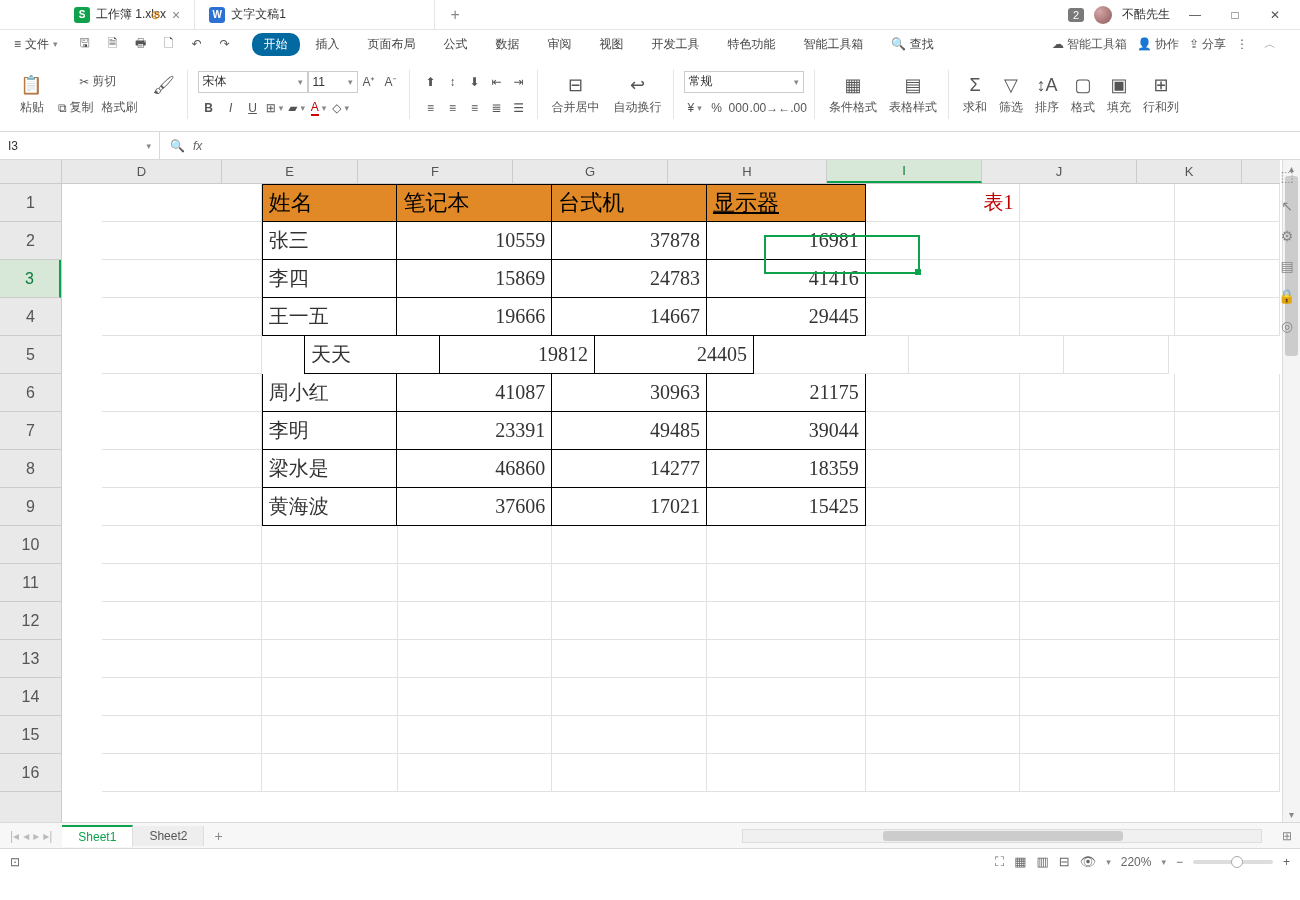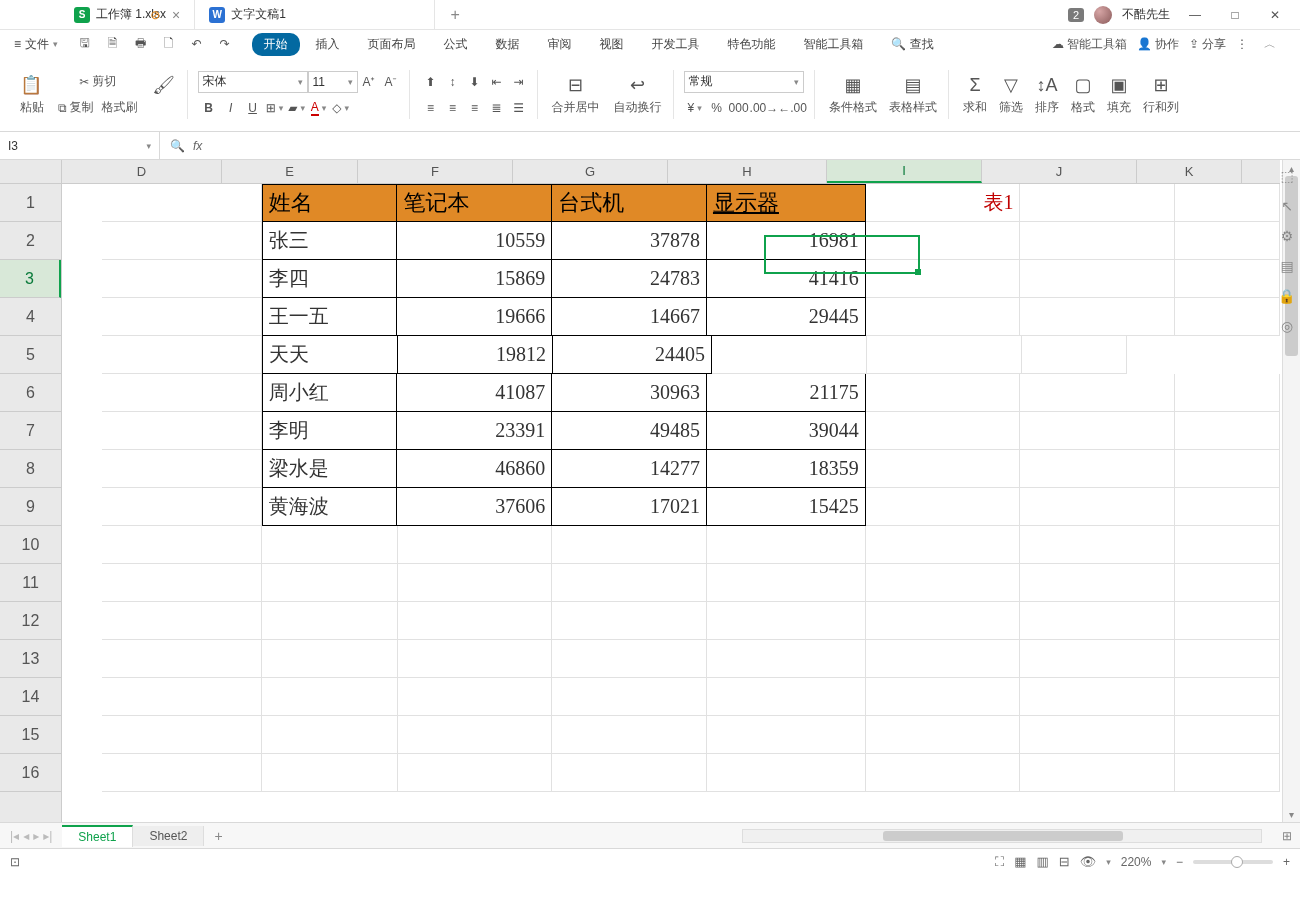--- a/index.html
+++ b/index.html
@@ -379,21 +379,21 @@
         <div class="cell tablecell tableleft" style="width: 136px;">王一五</div>
         <div class="cell tablecell num" style="width: 155px;">19666</div>
         <div class="cell tablecell num" style="width: 155px;">14667</div>
         <div class="cell tablecell num" style="width: 159px;">29445</div>
         <div class="cell" style="width: 155px;"></div>
         <div class="cell" style="width: 155px;"></div>
         <div class="cell" style="width: 105px;"></div>
       </div>
       <div class="row">
         <div class="cell" style="width: 160px;"></div>
-        <div class="cell tablecell tableleft" style="width: 136px;">天天</div>
+        <div class="cell tablecell tableleft" style="width: 136px; margin-left: 42px;">天天</div>
         <div class="cell tablecell num" style="width: 155px;">19812</div>
         <div class="cell tablecell num" style="width: 159px;">24405</div>
         <div class="cell" style="width: 155px;"></div>
         <div class="cell" style="width: 155px;"></div>
         <div class="cell" style="width: 105px;"></div>
       </div>
       <div class="row">
         <div class="cell" style="width: 160px;"></div>
         <div class="cell tablecell tableleft" style="width: 136px;">周小红</div>
         <div class="cell tablecell num" style="width: 155px;">41087</div>

